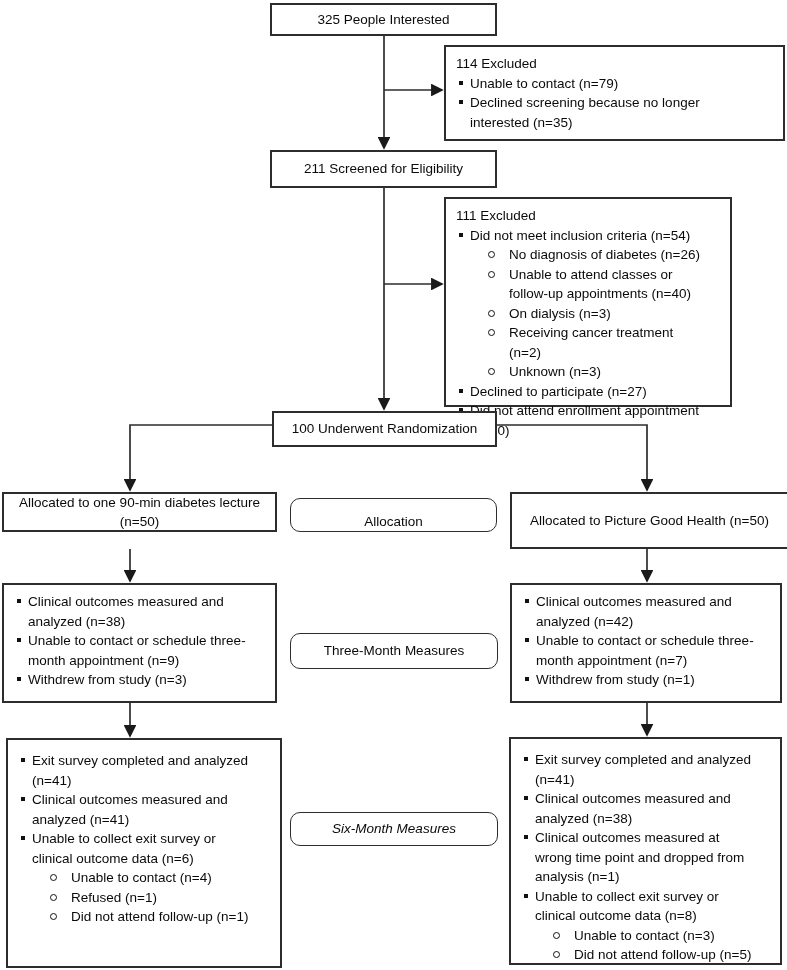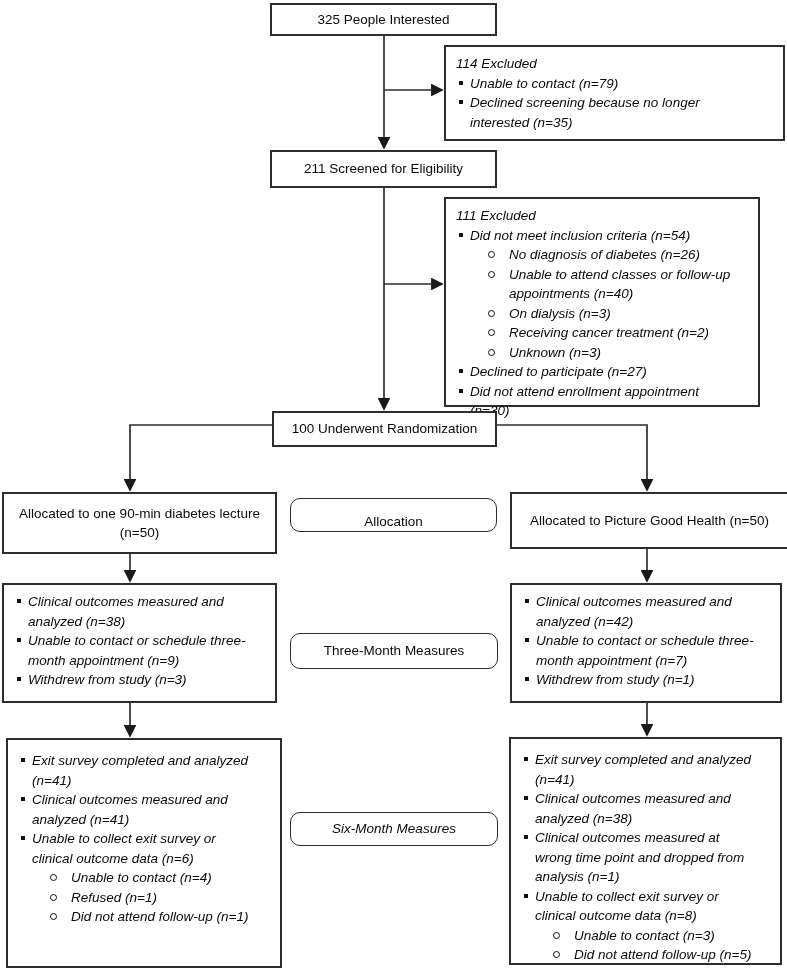--- a/index.html
+++ b/index.html
@@ -33,21 +33,20 @@
   }
   .title-box {
     display: flex;
     align-items: center;
     justify-content: center;
     text-align: center;
     padding: 2px 6px;
   }
   .list-box {
     padding: 7px 26px 6px 10px;
-    font-style: italic;
   }
   .box-title {
     margin: 0 0 0 0;
   }
   ul.flow-list {
     list-style: none;
     margin: 0;
     padding: 0;
   }
   ul.flow-list li {
@@ -124,39 +123,39 @@
     <ul class="flow-list">
       <li class="lvl1">Unable to contact (n=79)</li>
       <li class="lvl1">Declined screening because no longer interested (n=35)</li>
     </ul>
   </div>
 
   <div class="box title-box" style="left:270px; top:150px; width:227px; height:38px;">
     <span>211 Screened for Eligibility</span>
   </div>
 
-  <div class="box list-box" style="left:444px; top:197px; width:316px; height:210px;">
+  <div class="box list-box" style="left:444px; top:197px; width:288px; height:210px;">
     <div class="box-title">111 Excluded</div>
     <ul class="flow-list">
       <li class="lvl1">Did not meet inclusion criteria (n=54)</li>
       <li class="lvl2">No diagnosis of diabetes (n=26)</li>
       <li class="lvl2">Unable to attend classes or follow-up appointments (n=40)</li>
       <li class="lvl2">On dialysis (n=3)</li>
       <li class="lvl2">Receiving cancer treatment (n=2)</li>
       <li class="lvl2">Unknown (n=3)</li>
       <li class="lvl1">Declined to participate (n=27)</li>
       <li class="lvl1">Did not attend enrollment appointment (n=30)</li>
     </ul>
   </div>
 
   <div class="box title-box" style="left:272px; top:411px; width:225px; height:36px;">
     <span>100 Underwent Randomization</span>
   </div>
 
-  <div class="box title-box" style="left:2px; top:492px; width:275px; height:62px;">
+  <div class="box title-box" style="left:2px; top:492px; width:275px; height:40px;">
     <span>Allocated to one 90-min diabetes lecture (n=50)</span>
   </div>
 
   <div class="stage-label" style="left:290px; top:498px; width:207px; height:34px;align-items:flex-end;">
     <span>Allocation</span>
   </div>
 
   <div class="box title-box" style="left:510px; top:492px; width:279px; height:57px; padding:2px 9px;">
     <span>Allocated to Picture Good Health (n=50)</span>
   </div>

